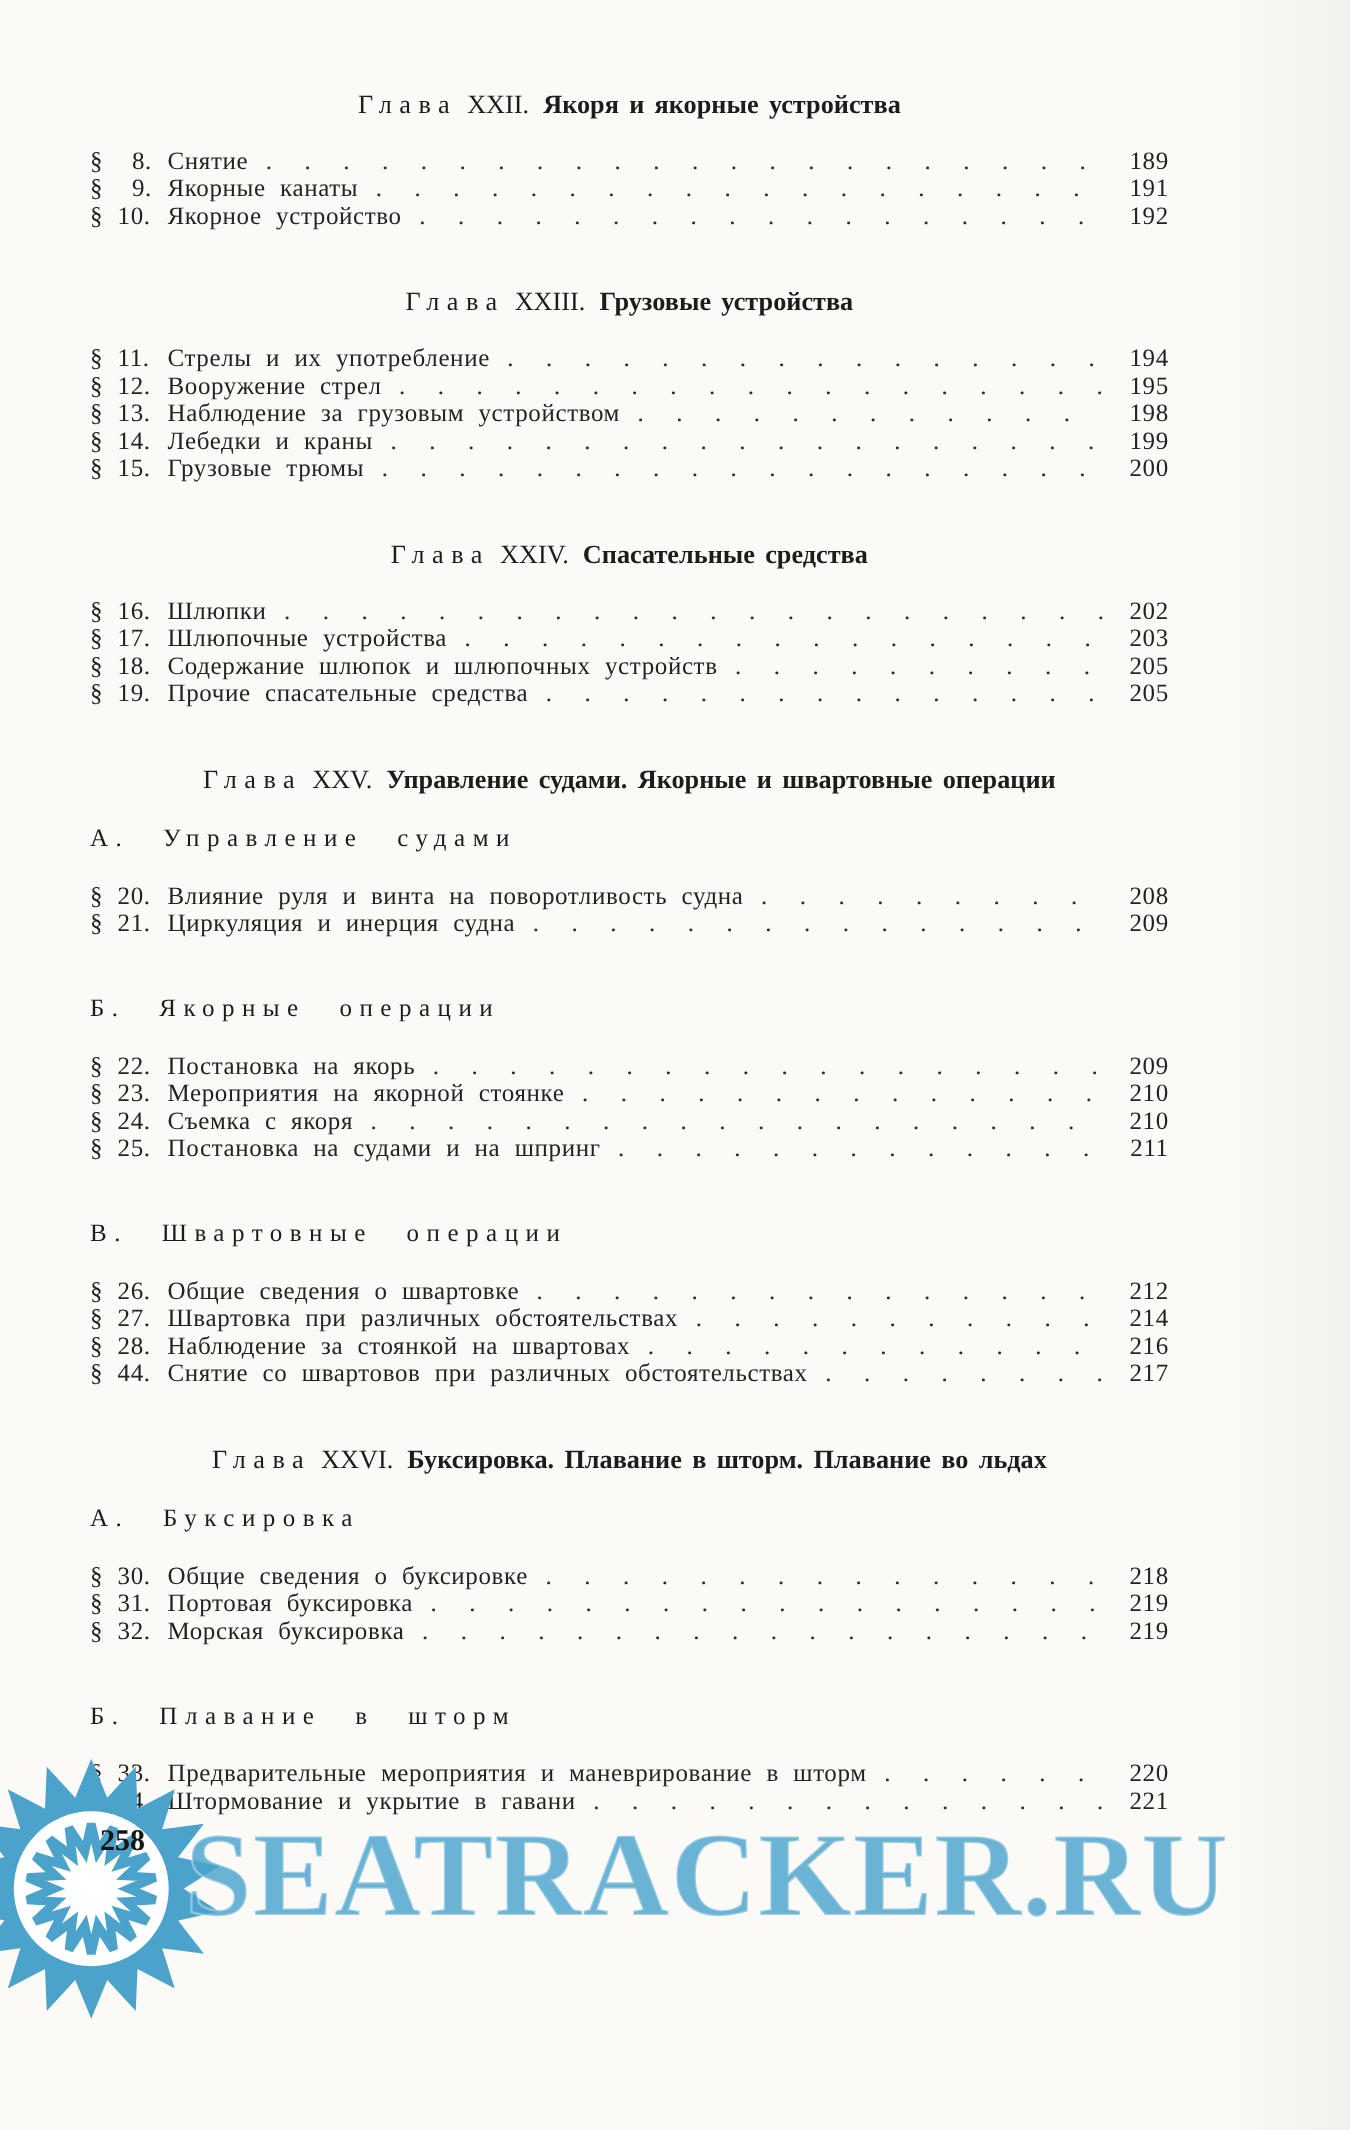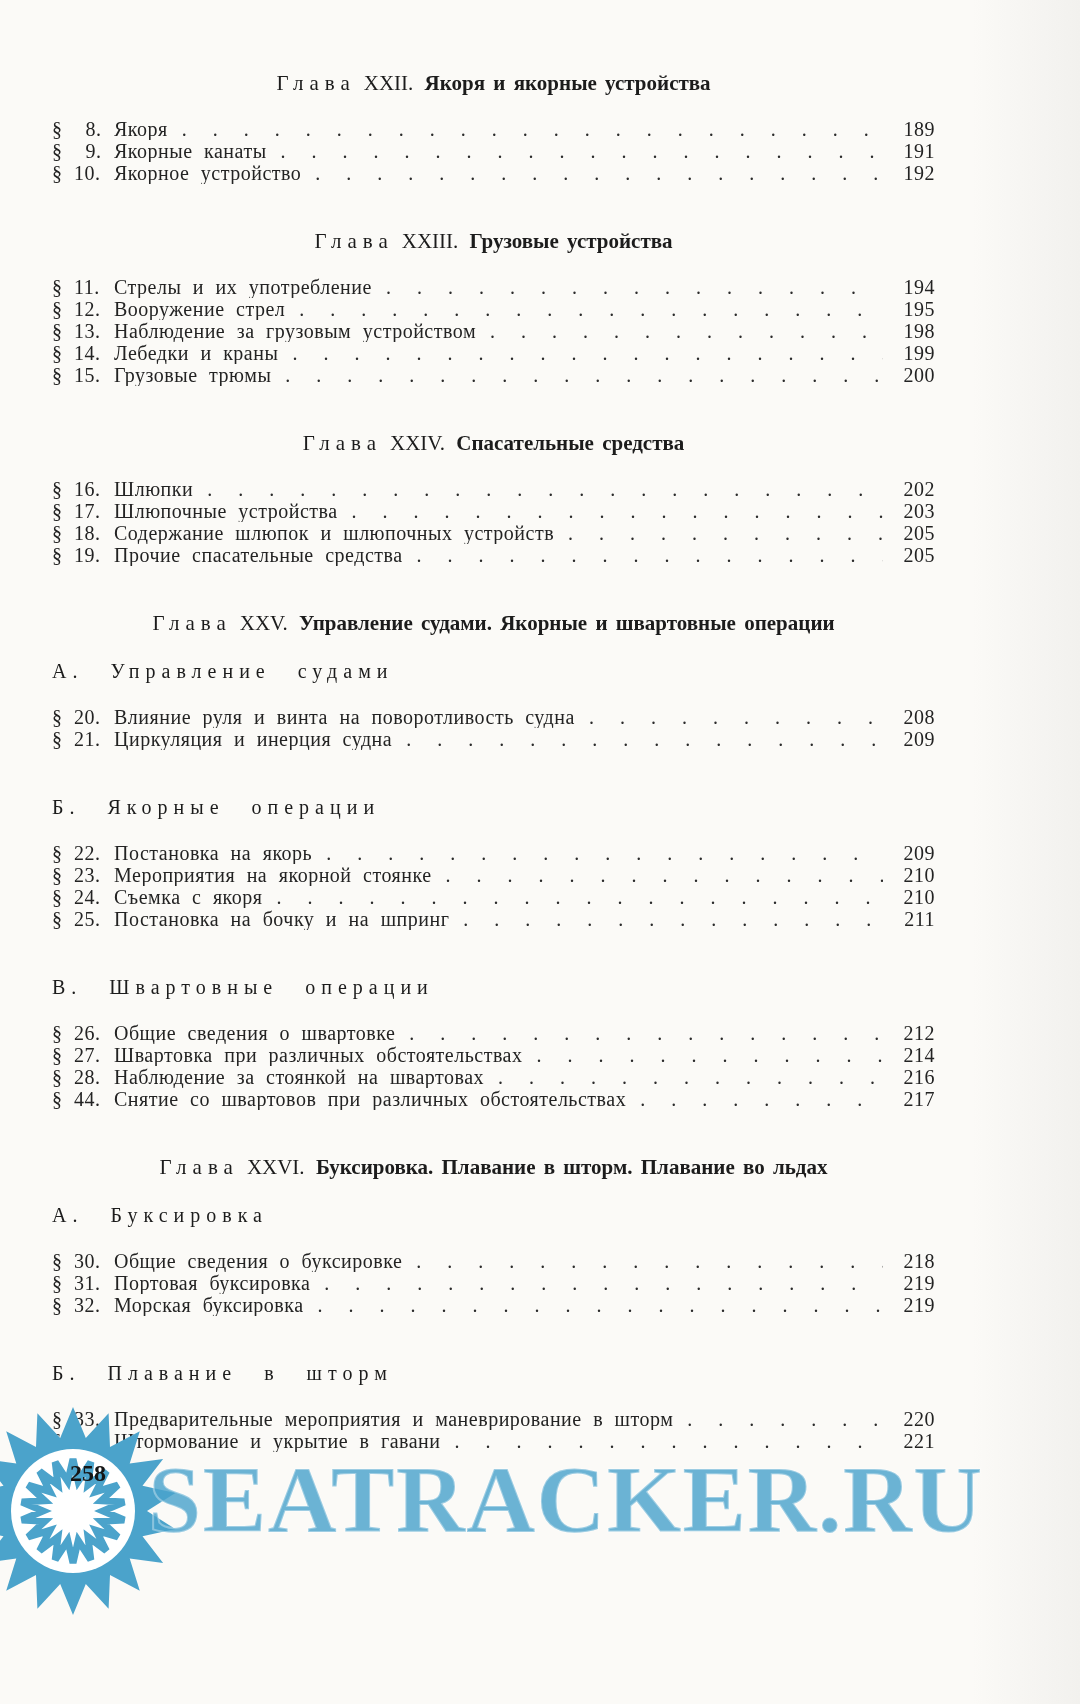--- a/index.html
+++ b/index.html
@@ -9,21 +9,21 @@
   }
   .page{
     position:relative;
     width:1080px;height:1704px;
     margin:0 auto;
     overflow:hidden;
     color:#232323;
     background:linear-gradient(90deg,#fbfaf7 0%,#fbfaf7 90%,#f2f1ee 100%);
   }
   .toc{
-    padding:70px 145px 0 52px;
+    padding:70px 145px 0 72px;
   }
   
   .chapter{
     text-align:center;
     font-size:21px;
     line-height:26px;
     margin:0 0 22px 0;
     color:#1c1c1c;
     white-space:nowrap;
   }
@@ -59,21 +59,21 @@
     padding:0 6px 0 14px;
     color:#2b2b2b;
   }
   .leader::before{
     content:"........................................";
     letter-spacing:26px;
   }
   .pg{flex:none;width:52px;text-align:right;}
   
   .page-number{
-    position:absolute;left:70px;top:1460px;
+    position:absolute;left:80px;top:1460px;
     font-size:24px;font-weight:bold;color:#151515;z-index:7;
   }
   .starburst{
     position:absolute;left:-32px;top:1406px;z-index:5;
   }
   .watermark{
     position:absolute;left:148px;top:1444px;z-index:6;
     font-family:Liberation Serif, serif;
     font-weight:bold;
     font-size:96px;
@@ -86,21 +86,21 @@
 </head>
 <body>
 
 <div class="page">
 
   <main class="toc">
       <div class="chapter"><span class="ch-label">Глава</span><span class="ch-num">XXII.</span> <span class="ch-title">Якоря и якорные устройства</span></div>
       <div class="entries">
         <div class="entry">
           <span class="num">§  8.</span>
-          <span class="title">Якоря</span>
+          <span class="title">Снятие</span>
           <span class="leader"></span>
           <span class="pg">189</span>
         </div>
         <div class="entry">
           <span class="num">§  9.</span>
           <span class="title">Якорные канаты</span>
           <span class="leader"></span>
           <span class="pg">191</span>
         </div>
         <div class="entry">
@@ -201,21 +201,21 @@
           <span class="pg">210</span>
         </div>
         <div class="entry">
           <span class="num">§ 24.</span>
           <span class="title">Съемка с якоря</span>
           <span class="leader"></span>
           <span class="pg">210</span>
         </div>
         <div class="entry">
           <span class="num">§ 25.</span>
-          <span class="title">Постановка на бочку и на шпринг</span>
+          <span class="title">Постановка на судами и на шпринг</span>
           <span class="leader"></span>
           <span class="pg">211</span>
         </div>
       </div>
       <div class="sub">В. Швартовные операции</div>
       <div class="entries">
         <div class="entry">
           <span class="num">§ 26.</span>
           <span class="title">Общие сведения о швартовке</span>
           <span class="leader"></span>

